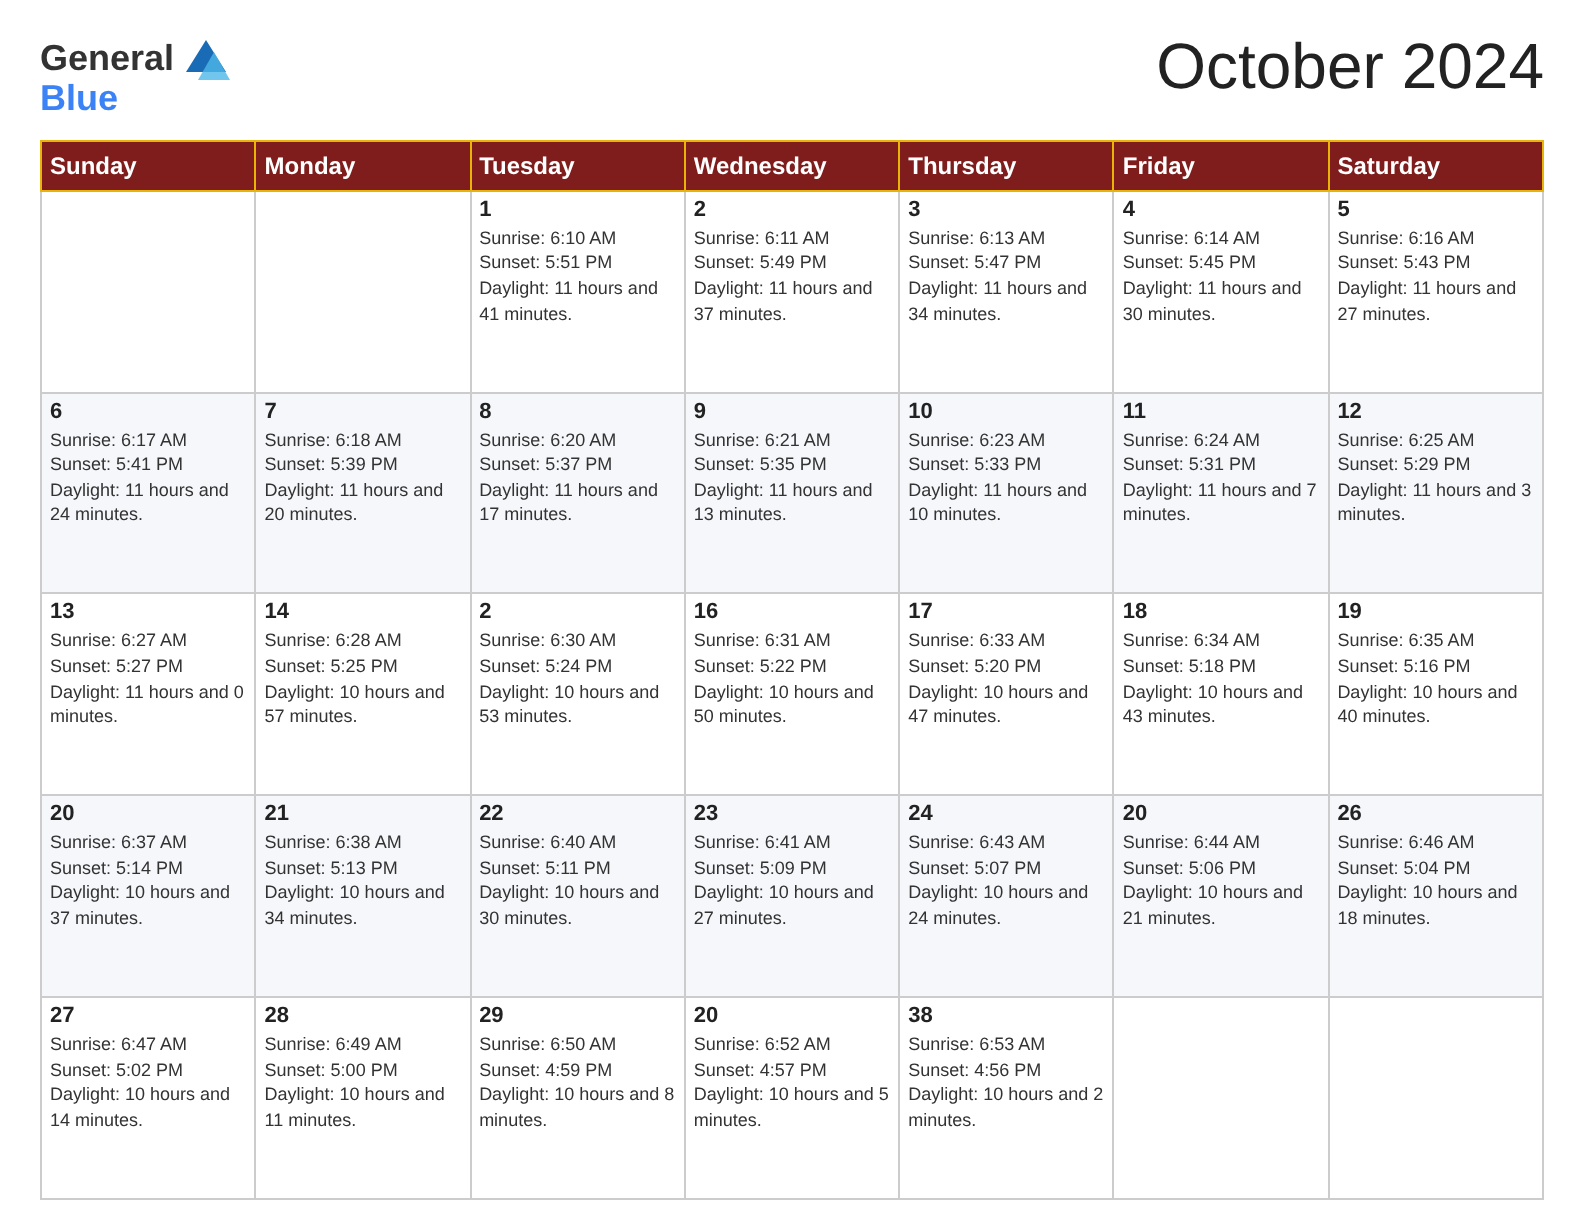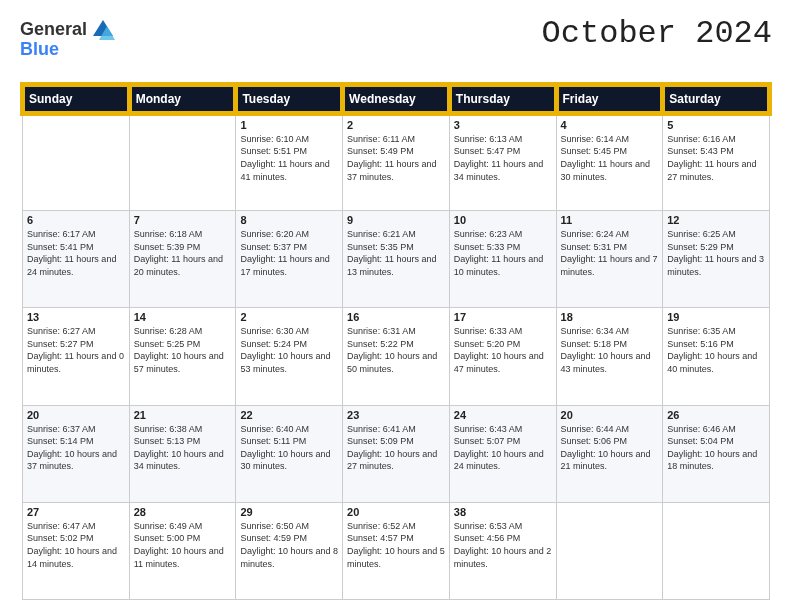--- a/index.html
+++ b/index.html
@@ -14,21 +14,21 @@
       width: 792px;
       height: 612px;
       padding: 16px 20px 12px 20px;
       display: flex;
       flex-direction: column;
     }
     .header {
       display: flex;
       justify-content: space-between;
       align-items: flex-start;
-      margin-bottom: 22px;
+      margin-bottom: 10px;
     }
     .logo {
       display: flex;
       align-items: center;
       gap: 0;
     }
     .logo-text {
       font-size: 18px;
       font-weight: bold;
       line-height: 1.1;
@@ -41,41 +41,40 @@
       margin-left: 2px;
     }
     .title-block {
       text-align: right;
     }
     .month-title {
       font-size: 32px;
       font-weight: normal;
       color: #222;
       line-height: 1.1;
-      font-family: Liberation Mono, monospace;
     }
     .location-title {
       font-size: 16px;
       color: #555;
       margin-top: 2px;
     }
     .calendar-table {
       width: 100%;
       border-collapse: collapse;
       flex: 1;
       table-layout: fixed;
     }
     .calendar-table th {
-      background: #0f172a;
+      background: #7f1d1d;
       color: #fff;
       font-size: 12px;
       font-weight: bold;
       padding: 5px 4px;
       text-align: left;
-      border: 5px solid #eab308;
+      border: 1px solid #eab308;
     }
     .calendar-table td {
       border: 1px solid #ccc;
       vertical-align: top;
       padding: 3px 4px;
       font-size: 9.5px;
       color: #333;
       height: 80px;
       background: #fff;
     }

